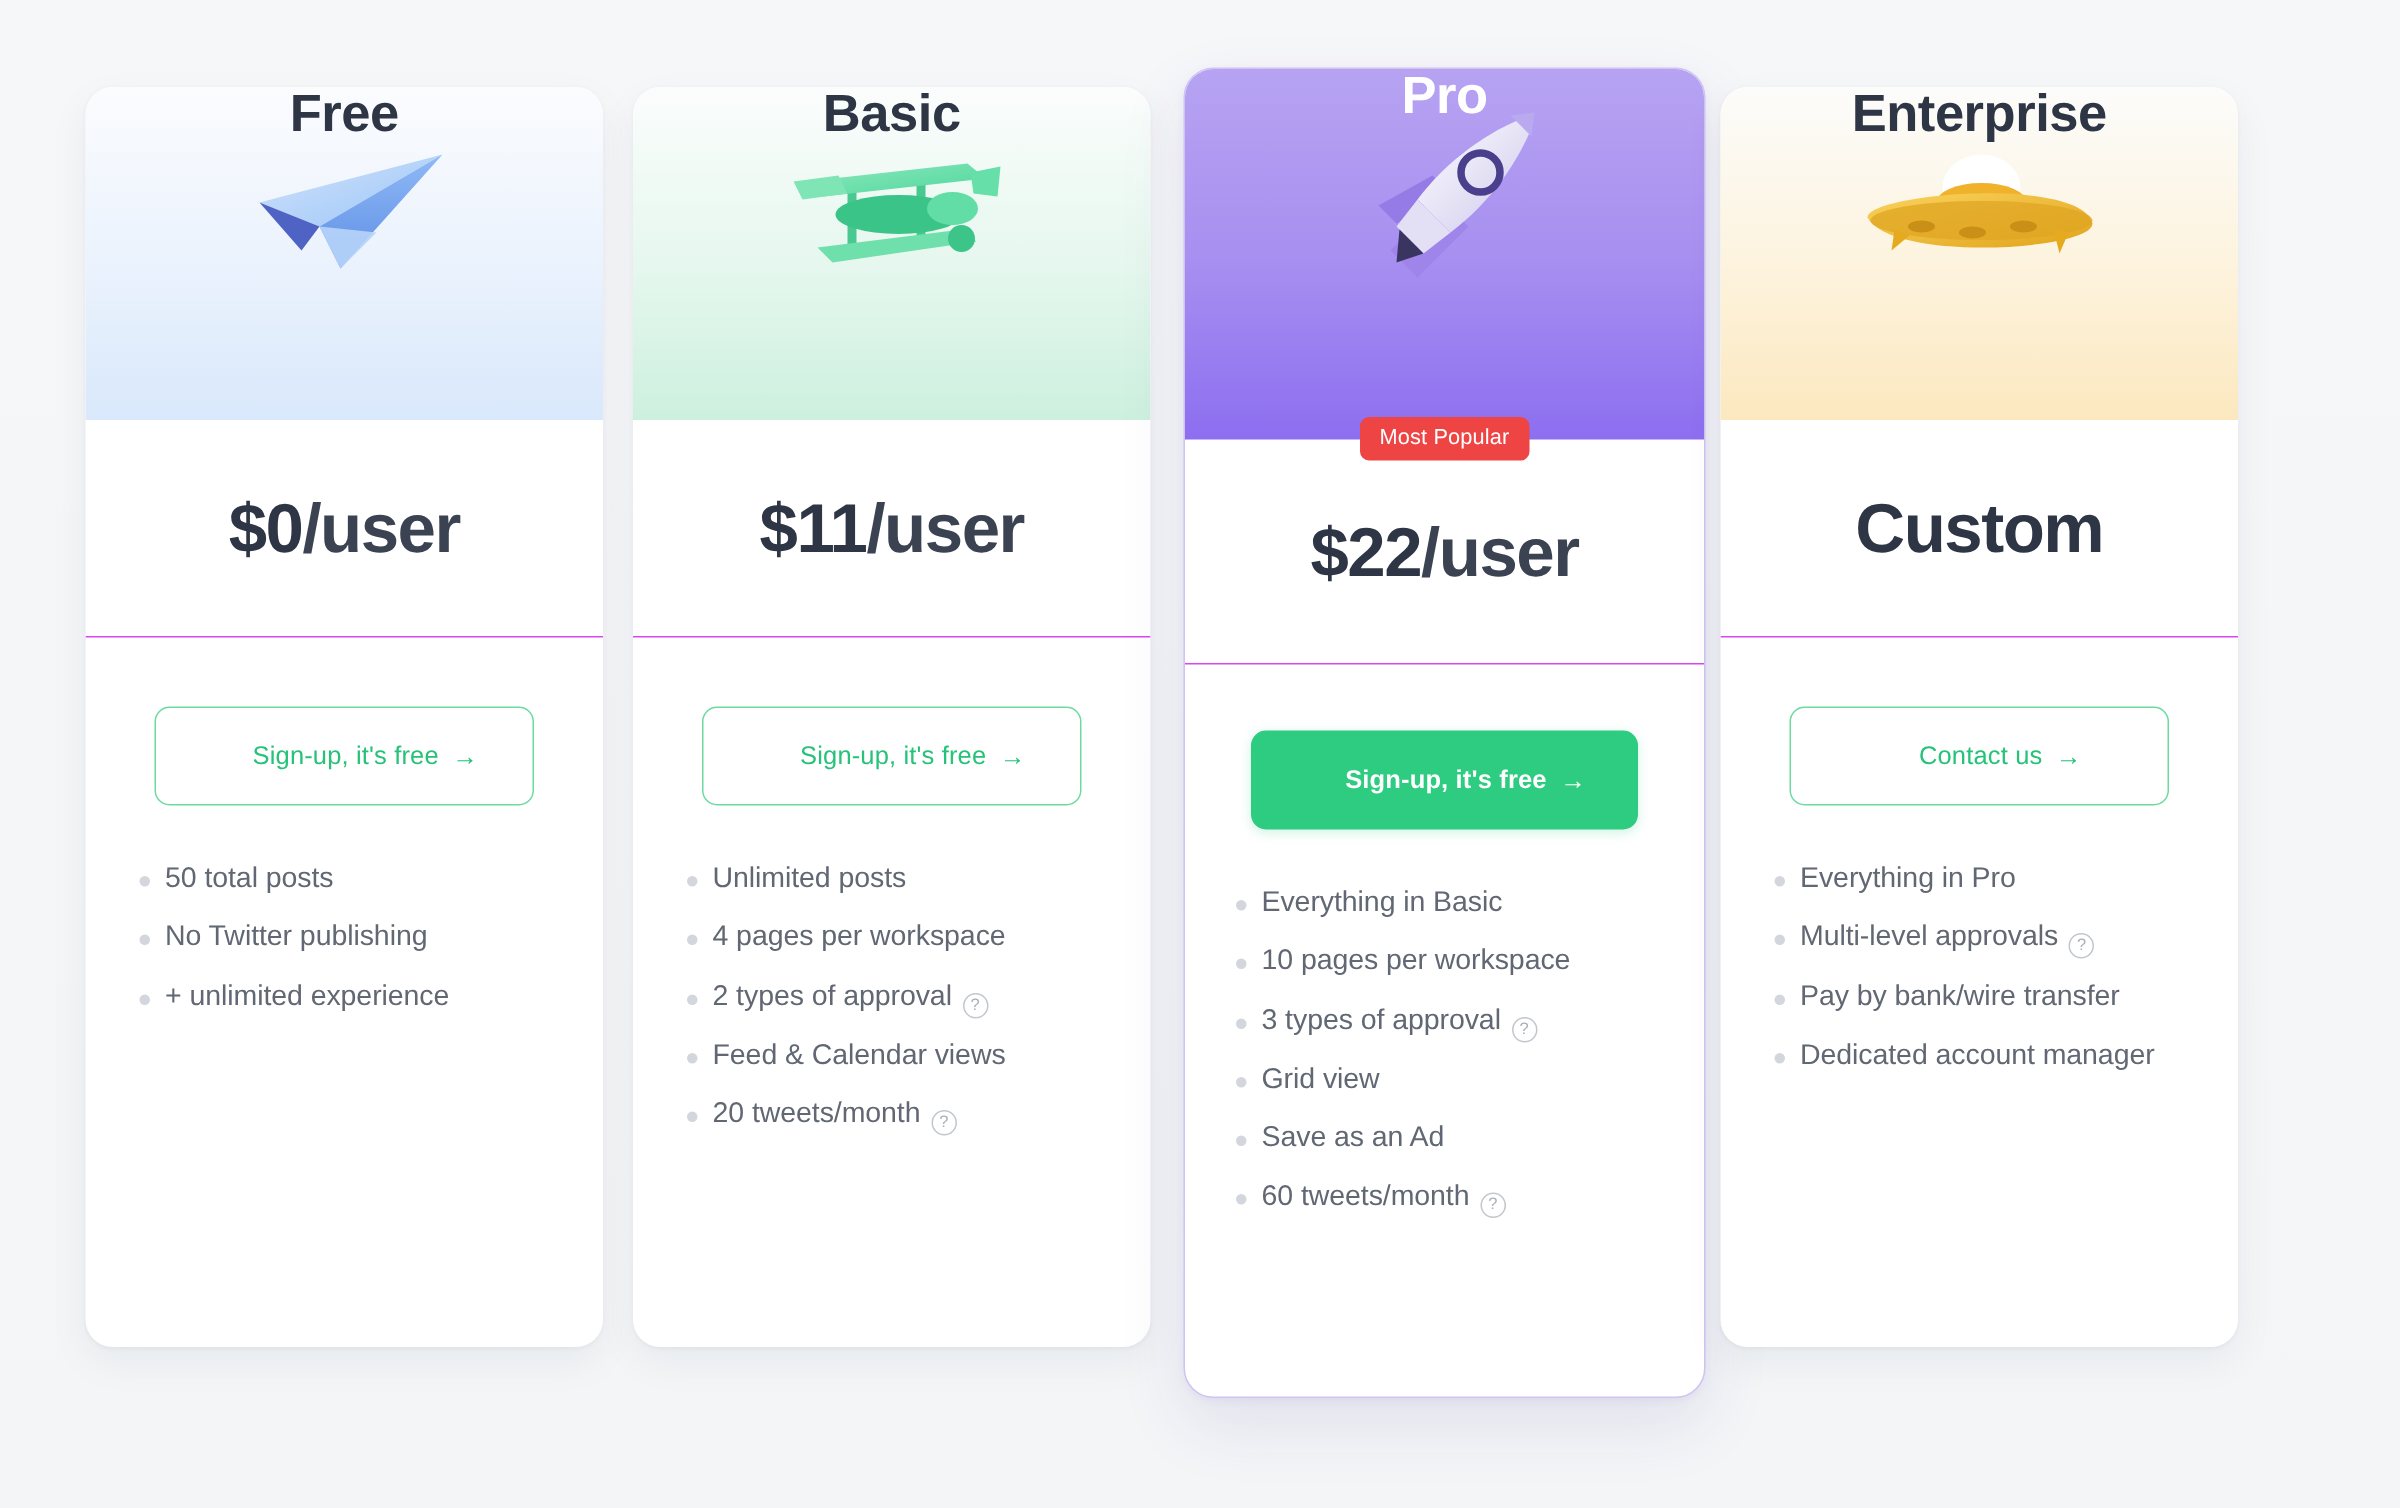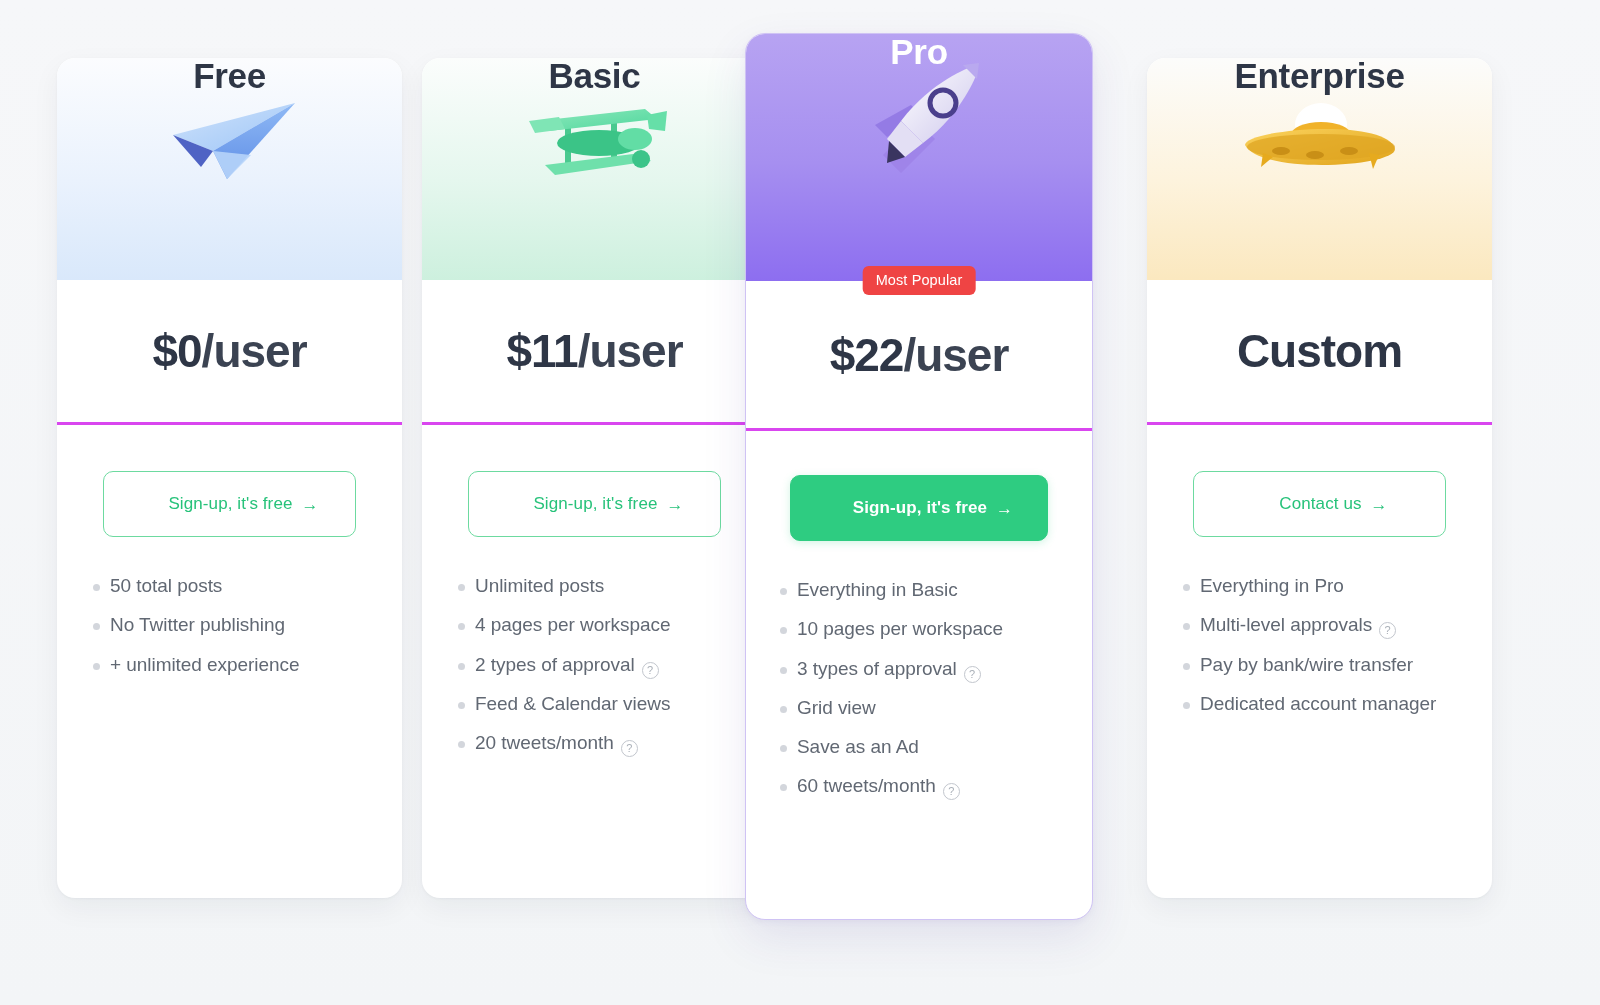--- a/index.html
+++ b/index.html
@@ -46,21 +46,21 @@
     border: 1px solid #cfc3f4;
     border-radius: 20px;
     box-shadow: 0 2px 6px rgba(90, 70, 170, 0.06),
                 0 18px 45px rgba(70, 50, 150, 0.10);
     overflow: visible;
     background: #ffffff;
   }
 
   .card.c-free       { left: 57px;   }
   .card.c-basic      { left: 422px;  }
-  .card.c-pro        { left: 745px;  }
+  .card.c-pro        { left: 789px; margin-top: 12px;  }
   .card.c-enterprise { left: 1147px; }
 
   
   .card-header {
     position: relative;
     height: 222px;
     border-radius: 18px 18px 0 0;
     display: flex;
     flex-direction: column;
     align-items: center;
@@ -127,21 +127,21 @@
     z-index: 4;
     letter-spacing: 0.1px;
   }
 
   
   .price-block {
     height: 145px;
     display: flex;
     align-items: center;
     justify-content: center;
-    border-bottom: 3px solid #d946ef;
+    border-bottom: 1px solid #d946ef;
   }
   .card.featured .price-block {
     height: 150px;
   }
 
   .price {
     font-size: 46px;
     font-weight: 700;
     color: #2e3646;
     letter-spacing: -1px;

